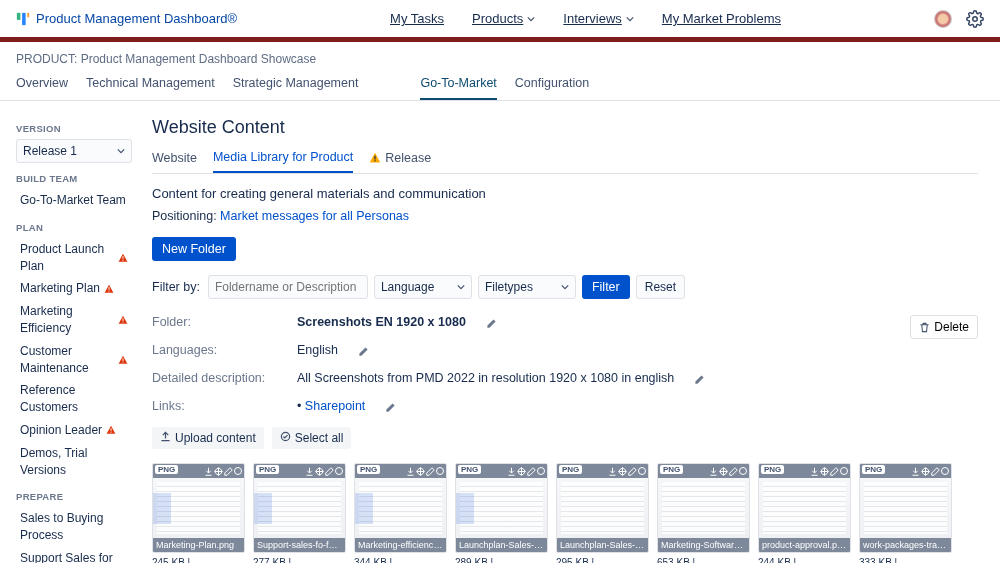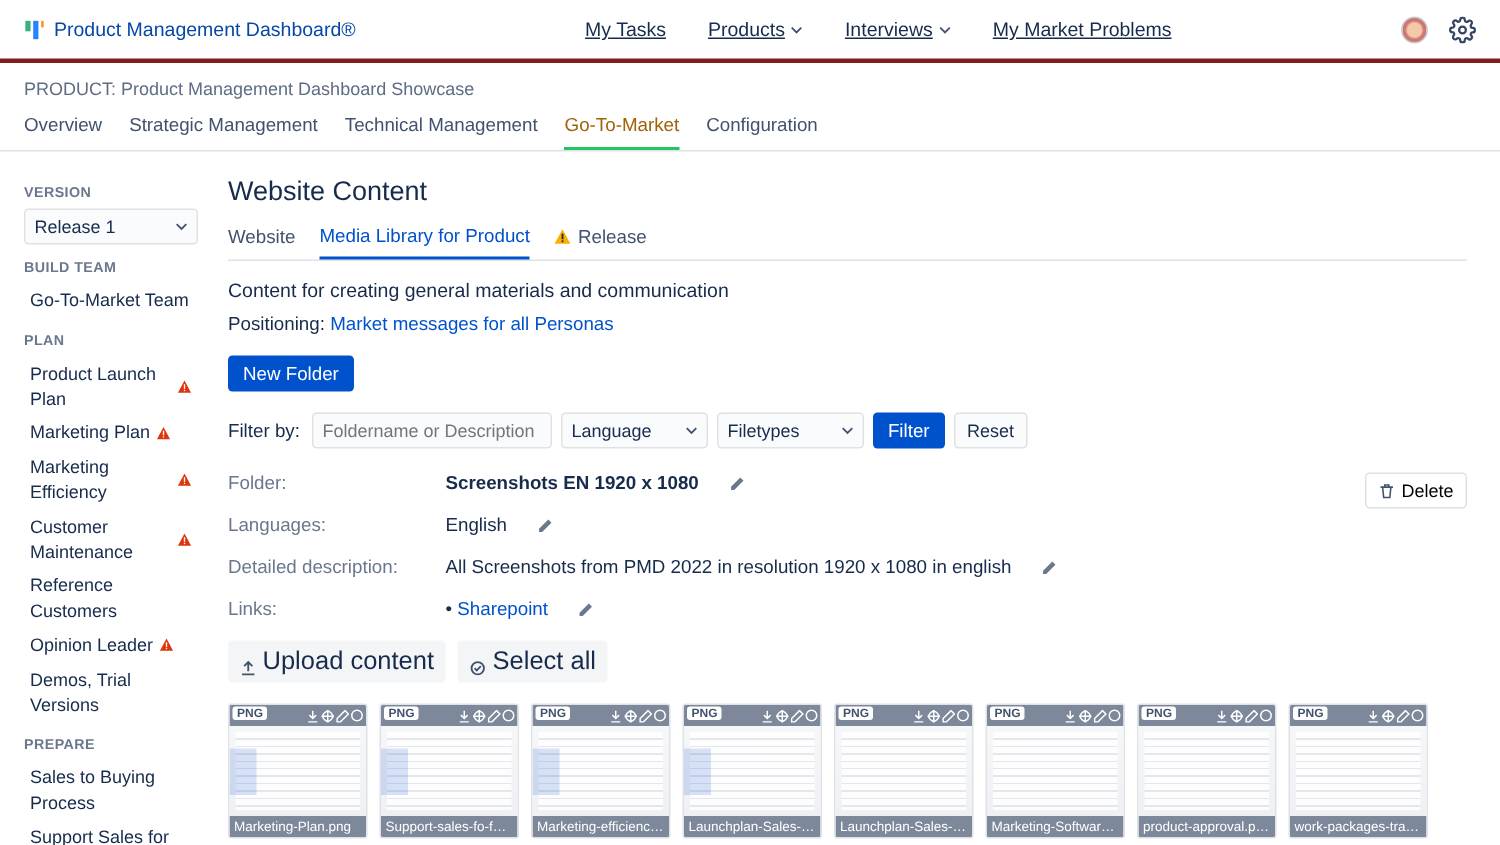--- a/index.html
+++ b/index.html
@@ -1,36 +1,36 @@
 <!DOCTYPE html>
 <html><head>
 <meta charset="utf-8">
 <style>
   * { box-sizing: border-box; margin: 0; padding: 0; }
   body { font-family: -apple-system, BlinkMacSystemFont, "Segoe UI", Arial, sans-serif; font-size: 12px; color: #172b4d; background: #fff; }
   a { text-decoration: none; color: #0052cc; }
 
   
-  .top-header { display:flex; align-items:center; height:42px; padding:0 16px; border-bottom:3px solid #7f1d1d; }
+  .top-header { display:flex; align-items:center; height:42px; padding:0 16px; border-bottom:5px solid #7f1d1d; }
   .brand { display:flex; align-items:center; gap:6px; font-size:13px; color:#0747a6; font-weight:500; white-space:nowrap; }
   .brand-icon { width:14px; height:14px; }
   .top-nav { flex:1; display:flex; gap:28px; justify-content:center; }
   .top-nav-item { font-size:13px; color:#172b4d; font-weight:500; display:flex; align-items:center; gap:4px; cursor:pointer;text-decoration:underline; }
   .chev-down { width:8px; height:8px; }
   .top-right { display:flex; align-items:center; gap:14px; }
   .avatar { width:18px; height:18px; border-radius:50%; background:radial-gradient(circle,#f5c9a8 40%,#c77 55%); border:1px solid #ccc; }
   .gear { width:18px; height:18px; color:#344563; }
 
   
   .breadcrumb-bar { padding:10px 16px 4px; font-size:12px; color:#5e6c84; }
 
   
   .main-tabs { display:flex; gap:18px; padding:6px 16px 0; border-bottom:1px solid #dfe1e6; }
   .main-tab { font-size:12.5px; color:#42526e; padding-bottom:8px; cursor:pointer; }
-  .main-tab.active { color:#a16207; border-bottom:2px solid #22c55e; font-weight:500; }
+  .main-tab.active { color:#0c4a6e; border-bottom:2px solid #0c4a6e; font-weight:500;margin-left:44px; }
 
   
   .layout { display:flex; }
   .sidebar { width:140px; padding:12px 8px 12px 16px; }
   .sb-section-title { font-size:9.5px; font-weight:700; letter-spacing:0.3px; color:#6b778c; margin:10px 0 5px; text-transform:uppercase; }
   .sb-select { width:100%; padding:4px 6px; border:1px solid #dfe1e6; border-radius:3px; font-size:12px; background:#fafbfc; display:flex; justify-content:space-between; align-items:center; cursor:pointer; }
   .sb-item { display:flex; align-items:center; gap:4px; font-size:12px; color:#172b4d; padding:3px 4px; cursor:pointer; border-radius:3px; line-height:1.4; }
   .warn { width:10px; height:10px; flex-shrink:0; }
 
   .content { flex:1; padding:12px 22px 30px 12px; }
@@ -38,30 +38,30 @@
 
   .sub-tabs { display:flex; gap:16px; border-bottom:1px solid #dfe1e6; margin-bottom:12px; }
   .sub-tab { font-size:12.5px; color:#42526e; padding-bottom:7px; cursor:pointer; display:flex; align-items:center; gap:4px; }
   .sub-tab.active { color:#0052cc; border-bottom:2px solid #0052cc; font-weight:500; }
 
   .desc-line { font-size:13px; color:#172b4d; margin-bottom:8px; }
   .pos-line { font-size:12.5px; margin-bottom:14px; }
 
   .btn-primary { background:#0052cc; color:#fff; border:none; padding:5px 10px; font-size:12.5px; border-radius:3px; cursor:pointer; }
   .btn-default { background:#fafbfc; border:1px solid #dfe1e6; padding:4px 8px; font-size:12px; border-radius:3px; cursor:pointer; color:#172b4d; }
-  .btn-light { background:#f4f5f7; border:none; padding:4px 8px; font-size:17px; border-radius:3px; cursor:pointer; color:#172b4d; display:inline-flex; align-items:flex-end; gap:4px; }
+  .btn-light { background:#f4f5f7; border:none; padding:4px 8px; font-size:12px; border-radius:3px; cursor:pointer; color:#172b4d; display:inline-flex; align-items:flex-start; gap:4px; }
 
   .filter-row { display:flex; align-items:center; gap:6px; margin:14px 0 16px; }
   .filter-label { font-size:12.5px; color:#172b4d; margin-right:2px; }
   .filter-input { padding:4px 6px; border:1px solid #dfe1e6; border-radius:3px; font-size:12px; width:160px; background:#fafbfc; }
   .filter-select { padding:4px 6px; border:1px solid #dfe1e6; border-radius:3px; font-size:12px; width:98px; background:#fafbfc; display:flex; justify-content:space-between; align-items:center; cursor:pointer; }
 
   .meta-table { display:grid; grid-template-columns:145px 1fr; row-gap:14px; align-items:start; font-size:12.5px; margin-bottom:14px; }
   .meta-label { color:#6b778c; }
-  .meta-val { display:flex; align-items:center; gap:20px; }
+  .meta-val { display:flex; align-items:flex-end; gap:20px; }
   .edit-pencil { width:11px; height:11px; color:#6b778c; flex-shrink:0; }
   .bullet-link { color:#0052cc; }
   .bullet-link::before { content:"• "; color:#172b4d; }
 
   .delete-btn { float:right; border:1px solid #dfe1e6; padding:4px 8px; font-size:12px; border-radius:3px; cursor:pointer; display:flex; align-items:center; gap:4px; background:#fff; }
 
   .action-row { display:flex; gap:8px; margin-bottom:14px; }
 
   .gallery { display:flex; flex-wrap:wrap; gap:8px; }
   .card { width:93px; }
@@ -115,22 +115,22 @@
         <circle cx="12" cy="12" r="3"></circle>
         <path d="M19.4 15a1.7 1.7 0 0 0 .34 1.87l.06.06a2 2 0 1 1-2.83 2.83l-.06-.06a1.7 1.7 0 0 0-1.87-.34 1.7 1.7 0 0 0-1.03 1.56V21a2 2 0 1 1-4 0v-.09a1.7 1.7 0 0 0-1.11-1.56 1.7 1.7 0 0 0-1.87.34l-.06.06a2 2 0 1 1-2.83-2.83l.06-.06a1.7 1.7 0 0 0 .34-1.87 1.7 1.7 0 0 0-1.56-1.03H3a2 2 0 1 1 0-4h.09a1.7 1.7 0 0 0 1.56-1.11 1.7 1.7 0 0 0-.34-1.87l-.06-.06a2 2 0 1 1 2.83-2.83l.06.06a1.7 1.7 0 0 0 1.87.34h.08A1.7 1.7 0 0 0 10 3.09V3a2 2 0 1 1 4 0v.09a1.7 1.7 0 0 0 1.03 1.56 1.7 1.7 0 0 0 1.87-.34l.06-.06a2 2 0 1 1 2.83 2.83l-.06.06a1.7 1.7 0 0 0-.34 1.87v.08a1.7 1.7 0 0 0 1.56 1.03H21a2 2 0 1 1 0 4h-.09a1.7 1.7 0 0 0-1.56 1.03z"></path>
       </svg>
   </div>
 </div>
 
 <div class="breadcrumb-bar"><span>PRODUCT: Product Management Dashboard Showcase</span></div>
 
 <div class="main-tabs">
   <div class="main-tab">Overview</div>
+  <div class="main-tab">Technical Management</div>
   <div class="main-tab">Strategic Management</div>
-  <div class="main-tab">Technical Management</div>
   <div class="main-tab active">Go-To-Market</div>
   <div class="main-tab">Configuration</div>
 </div>
 
 <div class="layout">
 
   <div class="sidebar">
     <div class="sb-section-title">VERSION</div>
     <div class="sb-select">
       <span>Release 1</span>

